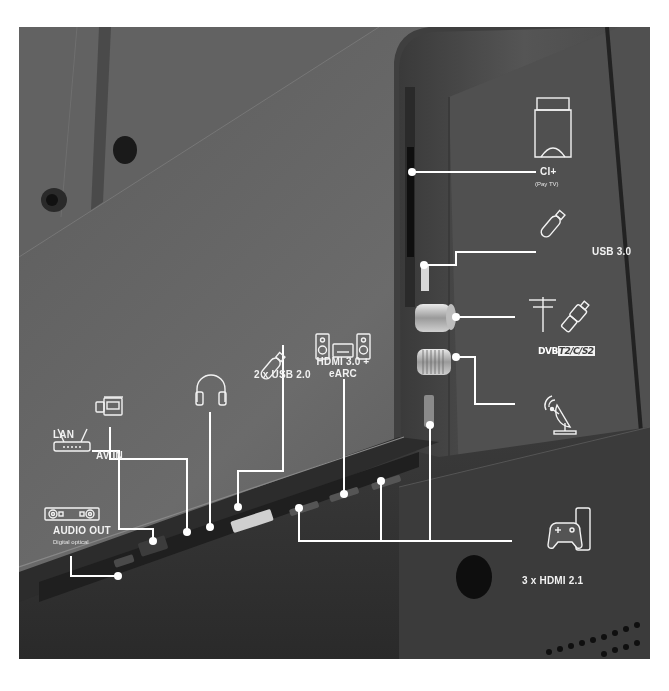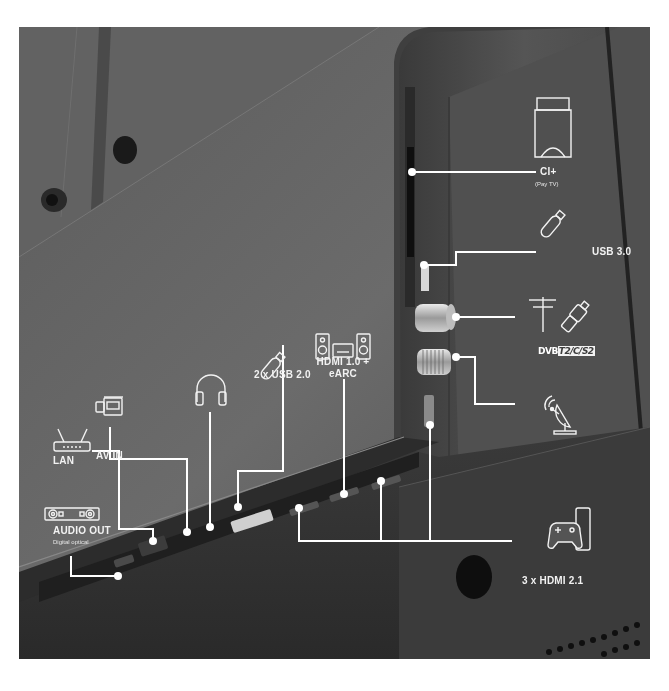--- a/index.html
+++ b/index.html
@@ -245,22 +245,22 @@
     </g>
   </svg>
 
   <div class="lbl" style="left:521px; top:139px;">CI+</div>
   <div class="sub" style="left:516px; top:154px;">(Pay TV)</div>
   <div class="lbl" style="left:531px; top:219px;margin-left:42px;">USB 3.0</div>
   <div class="dvb" style="left:519px; top:319px;">
     <span>DVB</span><span class="neg">T2/C/S2</span>
   </div>
   <div class="lbl" style="left:289px; top:329px; width:70px;">
-    <div>HDMI 1.0 +</div>
+    <div>HDMI 3.0 +</div>
     <div>eARC</div>
   </div>
   <div class="lbl" style="left:235px; top:300px;margin-top:42px;">2 x USB 2.0</div>
   <div class="lbl" style="left:77px; top:386px;margin-top:37px;">AV IN</div>
-  <div class="lbl" style="left:34px; top:428px;">LAN</div>
+  <div class="lbl" style="left:34px; top:402px;">LAN</div>
   <div class="lbl" style="left:34px; top:498px;">AUDIO OUT</div>
   <div class="sub" style="left:34px; top:512px;">Digital optical</div>
   <div class="lbl" style="left:503px; top:508px;margin-top:40px;">3 x HDMI 2.1</div>
 </div>
 
 </body></html>

